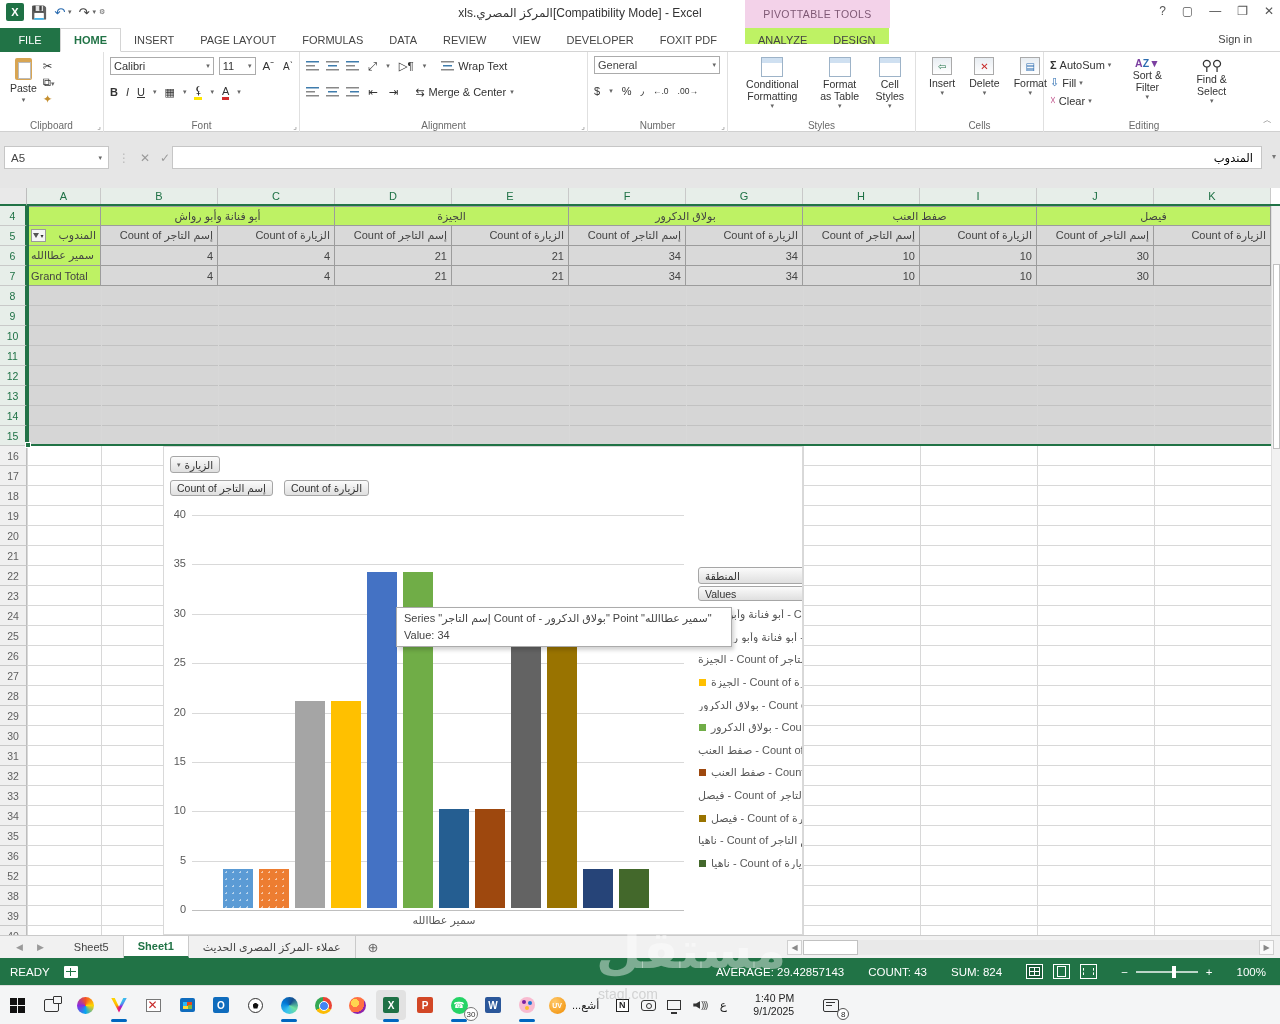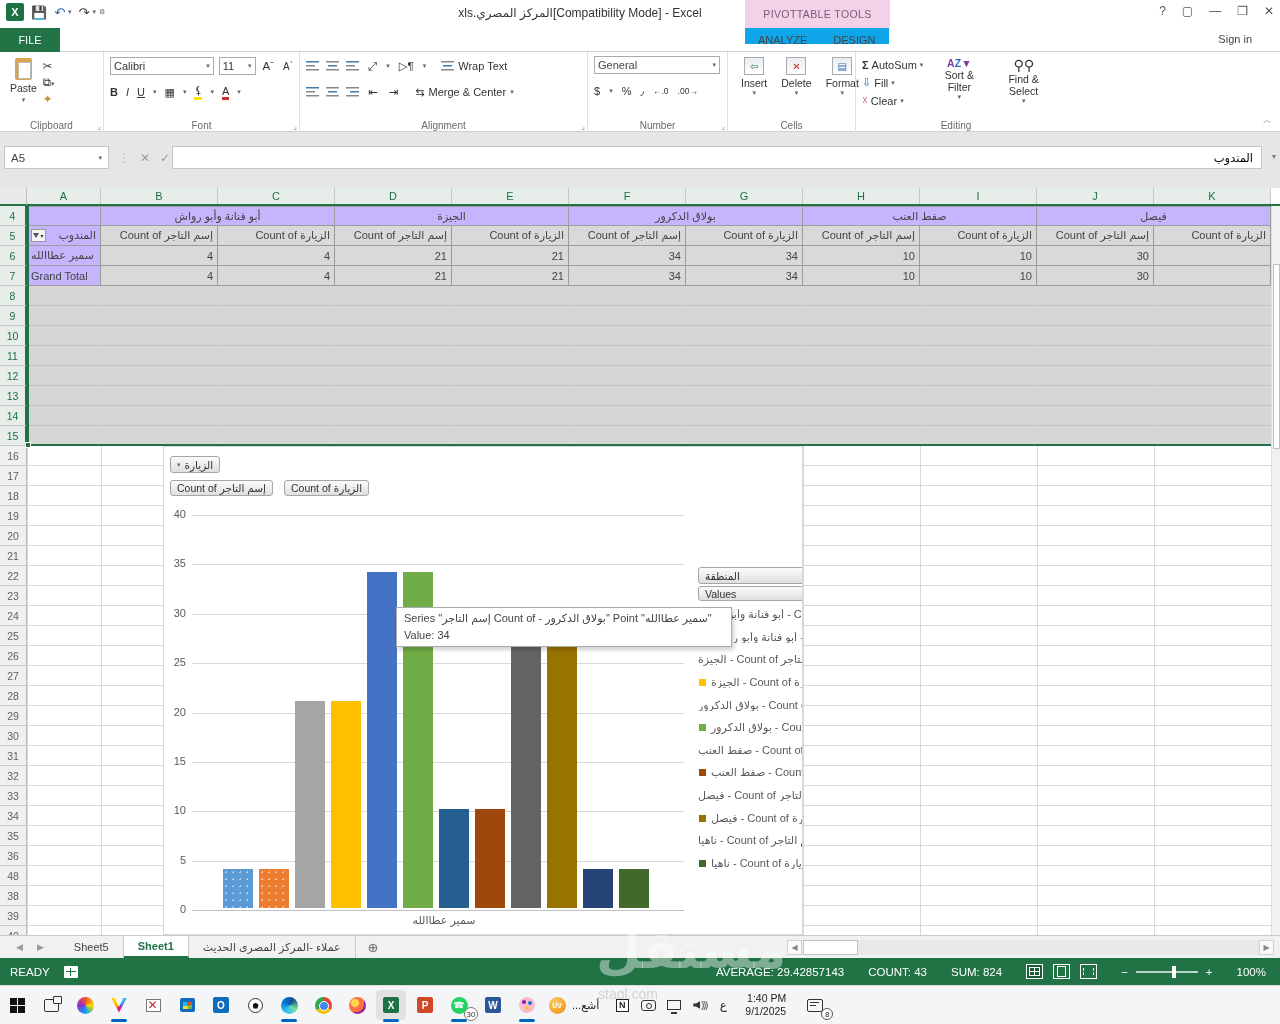--- a/index.html
+++ b/index.html
@@ -19,21 +19,21 @@
   #title-center span{unicode-bidi:isolate}
   #pivtools-title{position:absolute;left:745px;top:0;width:145px;height:28px;background:#F3D2E9;color:#7E5874;font-size:10.5px;display:flex;align-items:center;justify-content:center;letter-spacing:.4px}
   .winctl{position:absolute;right:6px;top:4px;display:flex;gap:16px;color:#555;font-size:12px;align-items:center}
 
   
   #tabrow{position:absolute;left:0;top:28px;width:1280px;height:24px;background:#fff;border-bottom:1px solid #D4D4D4}
   #file-tab{position:absolute;left:0;top:0;width:60px;height:24px;background:#217346;color:#fff;display:flex;align-items:center;justify-content:center;font-size:11px}
   #main-tabs{position:absolute;left:60px;top:0;display:flex;height:24px}
   .rtab{padding:0 13px;display:flex;align-items:center;font-size:11px;color:#444;height:24px}
   .rtab.active{background:#fff;color:#217346;border:1px solid #D4D4D4;border-bottom:1px solid #fff;font-weight:bold}
-  #ctx-tabs{position:absolute;left:745px;top:0;height:16px;background:#0ea5e9;display:flex}
+  #ctx-tabs{position:absolute;left:745px;top:0;height:16px;background:#bef264;display:flex}
   #signin{position:absolute;right:28px;top:5px;font-size:11px;color:#444}
 
   
   #ribbon{position:absolute;left:0;top:52px;width:1280px;height:80px;background:#fff;border-bottom:1px solid #D0D0D0;display:flex}
   .rgroup{position:relative;height:80px;border-right:1px solid #E0E0E0;padding:4px 4px 14px 6px}
   .rgname{position:absolute;bottom:1px;left:0;width:100%;text-align:center;font-size:10px;color:#6A6A6A}
   .dlgl{position:absolute;right:2px;bottom:1px;font-size:8px;color:#777}
   .bigbtn{display:flex;flex-direction:column;align-items:center;font-size:10.5px;color:#333;padding:2px 4px;gap:2px}
   .clipicon{width:17px;height:22px;background:#D8A553;border-radius:2px;position:relative}
   .clipicon::after{content:"";position:absolute;left:3px;top:4px;width:11px;height:15px;background:#fff;border:1px solid #bbb}
@@ -71,21 +71,21 @@
   #sheetwrap{position:absolute;left:0;top:188px;width:1280px;height:747px;background:#fff;overflow:hidden}
   #corner{position:absolute;left:0;top:0;width:27px;height:18px;background:#E9E9E9;border-right:1px solid #BDBDBD;border-bottom:2px solid #217346}
   .colhead{position:absolute;top:0;height:18px;background:#E7EEE9;border-right:1px solid #C9C9C9;border-bottom:2px solid #217346;color:#1E7145;font-size:11px;display:flex;align-items:center;justify-content:center}
   .rownum{position:absolute;left:0;width:27px;height:20px;font-size:10.5px;display:flex;align-items:center;justify-content:center;border-bottom:1px solid #C9C9C9;border-right:1px solid #BDBDBD}
   .rownum.sel{background:#E7EEE9;color:#1E7145;border-right:2px solid #217346}
   .rownum.nrm{background:#F0F0F0;color:#5F5F5F}
   #hlines{position:absolute;left:27px;top:18px;right:9px;bottom:0;background:repeating-linear-gradient(to bottom,transparent 0 19px,#D8D8D8 19px 20px)}
   .vline{position:absolute;top:18px;bottom:0;width:1px;background:#D8D8D8}
   #grayblock{position:absolute;left:27px;top:98px;width:1253px;height:160px;background:#D6D6D6;z-index:1;
      background-image:repeating-linear-gradient(to bottom,transparent 0 19px,#C2C2C2 19px 20px)}
-  .pcell{position:absolute;height:20px;border-right:1px solid #9C9C9C;border-bottom:1px solid #9C9C9C;font-size:11px;display:flex;align-items:center;z-index:2;background:#c4b5fd;padding:0 4px}
+  .pcell{position:absolute;height:20px;border-right:1px solid #9C9C9C;border-bottom:1px solid #9C9C9C;font-size:11px;display:flex;align-items:center;z-index:2;background:#bef264;padding:0 4px}
   .pcell.gray{background:#D9D9D9}
   .pcell.center{justify-content:center}
   .pcell.right{justify-content:flex-end}
   .funbox{width:15px;height:13px;border:1px solid #9a9a9a;background:#F5F5F5;display:flex;align-items:center;justify-content:center;gap:1px;margin-right:4px}
   .funnel{width:0;height:0;border-left:3px solid transparent;border-right:3px solid transparent;border-top:5px solid #555}
   .funcar{font-size:6px;color:#333}
   #selTop{position:absolute;left:27px;top:16px;height:2px;right:0;background:#217346;z-index:3}
   #selBot{position:absolute;left:27px;top:256px;height:2px;right:0;background:#217346;z-index:3}
   #selLeft{position:absolute;left:27px;top:16px;width:2px;height:242px;background:#217346;z-index:3}
   #selHandle{position:absolute;left:25px;top:254px;width:6px;height:6px;background:#217346;border:1px solid #fff;z-index:4}
@@ -176,21 +176,21 @@
   .uv{width:17px;height:17px;border-radius:50%;background:radial-gradient(circle at 35% 30%,#FFC96B,#F08C00);color:#fff;font-size:7px;font-weight:bold;display:flex;align-items:center;justify-content:center}
   #wthtxt{font-size:11px;color:#222;margin:0 10px 0 2px;white-space:nowrap}
   .trayico{width:26px;height:34px;display:flex;align-items:center;justify-content:center;position:relative;flex:0 0 auto}
   .nico{width:13px;height:13px;border:1.5px solid #222;font-size:9px;font-weight:bold;color:#222;display:flex;align-items:center;justify-content:center;background:#fff}
   .camico{width:15px;height:11px;border:1.5px solid #333;border-radius:3px;position:relative}
   .camico::after{content:"";position:absolute;left:4px;top:2px;width:4px;height:4px;border:1.5px solid #333;border-radius:50%}
   .netico{width:14px;height:10px;border:1.5px solid #333;position:relative}
   .netico::after{content:"";position:absolute;left:3px;top:11px;width:6px;height:1.5px;background:#333}
   .spk{width:7px;height:8px;background:#333;clip-path:polygon(0 30%,40% 30%,100% 0,100% 100%,40% 70%,0 70%)}
   .spkw{font-size:9px;color:#333;margin-left:1px;letter-spacing:-1px}
-  #clock{display:flex;flex-direction:column;align-items:flex-end;justify-content:center;font-size:10.5px;color:#222;line-height:1.25;margin:0 12px}
+  #clock{display:flex;flex-direction:column;align-items:flex-end;justify-content:center;font-size:10.5px;color:#222;line-height:1.25;margin:0 20px}
   .notifico{width:16px;height:13px;border:1.5px solid #333;border-radius:2px;position:relative}
   .notifico::after{content:"";position:absolute;left:2px;top:2px;width:9px;height:5px;background:
      linear-gradient(#333 0 0) 0 0/9px 1.2px no-repeat,
      linear-gradient(#333 0 0) 0 3.5px/6px 1.2px no-repeat}
   .notifbadge{position:absolute;right:-1px;bottom:2px;width:12px;height:12px;border-radius:50%;border:1px solid #555;background:#fff;font-size:8px;display:flex;align-items:center;justify-content:center;color:#222}
 
   #watermark{position:absolute;left:596px;top:920px;z-index:90;font-size:52px;font-weight:bold;color:rgba(255,255,255,.42);pointer-events:none}
   #watermark2{position:absolute;left:598px;top:986px;z-index:90;font-size:14px;color:rgba(130,130,130,.30);pointer-events:none}
 </style>
 </head>
@@ -218,20 +218,31 @@
       <span>?</span>
       <span>▢</span>
       <span>—</span>
       <span>❐</span>
       <span>✕</span>
     </div>
   </div>
 
   <div id="tabrow">
     <div id="file-tab">FILE</div>
+    <div id="main-tabs">
+        <div class="rtab active">HOME</div>
+        <div class="rtab">INSERT</div>
+        <div class="rtab">PAGE LAYOUT</div>
+        <div class="rtab">FORMULAS</div>
+        <div class="rtab">DATA</div>
+        <div class="rtab">REVIEW</div>
+        <div class="rtab">VIEW</div>
+        <div class="rtab">DEVELOPER</div>
+        <div class="rtab">FOXIT PDF</div>
+      </div>
     <div id="ctx-tabs">
         <div class="rtab">ANALYZE</div>
         <div class="rtab">DESIGN</div>
       </div>
     <div id="signin">Sign in</div>
   </div>
 
   <div id="ribbon">
     <div class="rgroup" style="width:104px">
       <div style="display:flex">
@@ -319,20 +330,38 @@
           <span class="car">▾</span>
         <span>%</span>
         <span>٫</span>
         <span style="font-size:8.5px">←.0</span>
         <span style="font-size:8.5px">.00→</span>
       </div>
       <div class="rgname">Number</div>
       <span class="dlgl">⌟</span>
     </div>
 
+    <div class="rgroup" style="width:188px;display:flex">
+      <div class="stylebig">
+        <span class="sticon"></span>
+        <span>Conditional Formatting</span>
+          <span class="car">▾</span>
+      </div>
+      <div class="stylebig">
+        <span class="sticon"></span>
+        <span>Format as Table</span>
+          <span class="car">▾</span>
+      </div>
+      <div class="stylebig">
+        <span class="sticon"></span>
+        <span>Cell Styles</span>
+          <span class="car">▾</span>
+      </div>
+      <div class="rgname">Styles</div>
+    </div>
 
     <div class="rgroup" style="width:128px;display:flex">
       <div class="cellbtn">
         <span class="cicon" style="color:#1E7145">⇦</span>
         <span>Insert</span>
           <span class="car">▾</span>
       </div>
       <div class="cellbtn">
         <span class="cicon" style="color:#C62828">✕</span>
         <span>Delete</span>
@@ -456,21 +485,21 @@
         <div class="rownum nrm" style="top: 478px; z-index: 3;">27</div>
         <div class="rownum nrm" style="top: 498px; z-index: 3;">28</div>
         <div class="rownum nrm" style="top: 518px; z-index: 3;">29</div>
         <div class="rownum nrm" style="top: 538px; z-index: 3;">30</div>
         <div class="rownum nrm" style="top: 558px; z-index: 3;">31</div>
         <div class="rownum nrm" style="top: 578px; z-index: 3;">32</div>
         <div class="rownum nrm" style="top: 598px; z-index: 3;">33</div>
         <div class="rownum nrm" style="top: 618px; z-index: 3;">34</div>
         <div class="rownum nrm" style="top: 638px; z-index: 3;">35</div>
         <div class="rownum nrm" style="top: 658px; z-index: 3;">36</div>
-        <div class="rownum nrm" style="top: 678px; z-index: 3;">48</div>
+        <div class="rownum nrm" style="top: 678px; z-index: 3;">52</div>
         <div class="rownum nrm" style="top: 698px; z-index: 3;">38</div>
         <div class="rownum nrm" style="top: 718px; z-index: 3;">39</div>
         <div class="rownum nrm" style="top: 738px; z-index: 3;">40</div>
       </div>
     <div id="pivot">
         <div class="pcell" style="left: 27px; top: 18px; width: 74px; border-top: 1px solid rgb(156, 156, 156);"></div>
         <div class="pcell center" dir="rtl" style="left: 101px; top: 18px; width: 234px; border-top: 1px solid rgb(156, 156, 156);">أبو فنانة وأبو رواش</div>
         <div class="pcell center" dir="rtl" style="left: 335px; top: 18px; width: 234px; border-top: 1px solid rgb(156, 156, 156);">الجيزة</div>
         <div class="pcell center" dir="rtl" style="left: 569px; top: 18px; width: 234px; border-top: 1px solid rgb(156, 156, 156);">بولاق الدكرور</div>
         <div class="pcell center" dir="rtl" style="left: 803px; top: 18px; width: 234px; border-top: 1px solid rgb(156, 156, 156);">صفط العنب</div>

